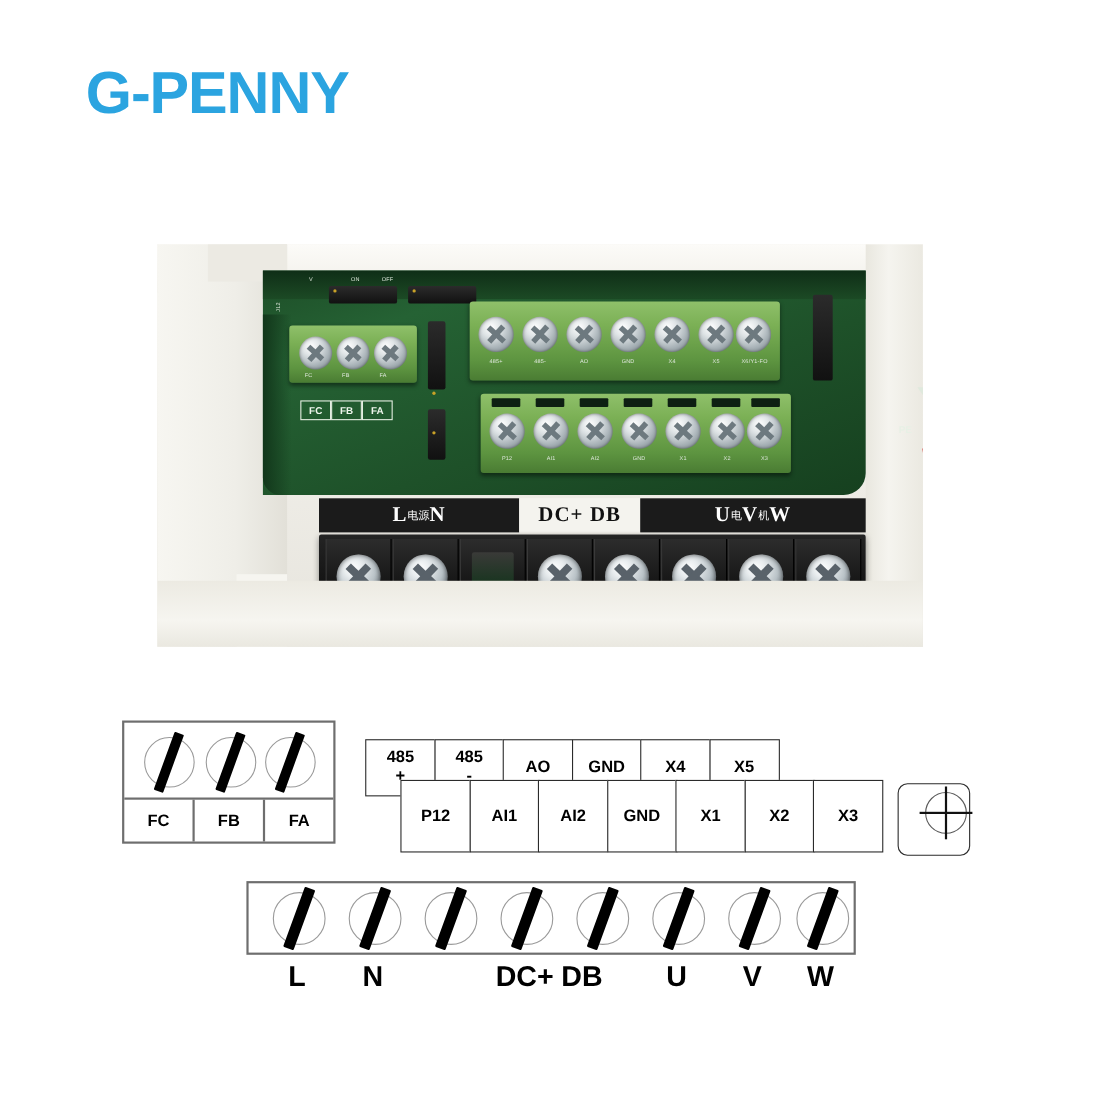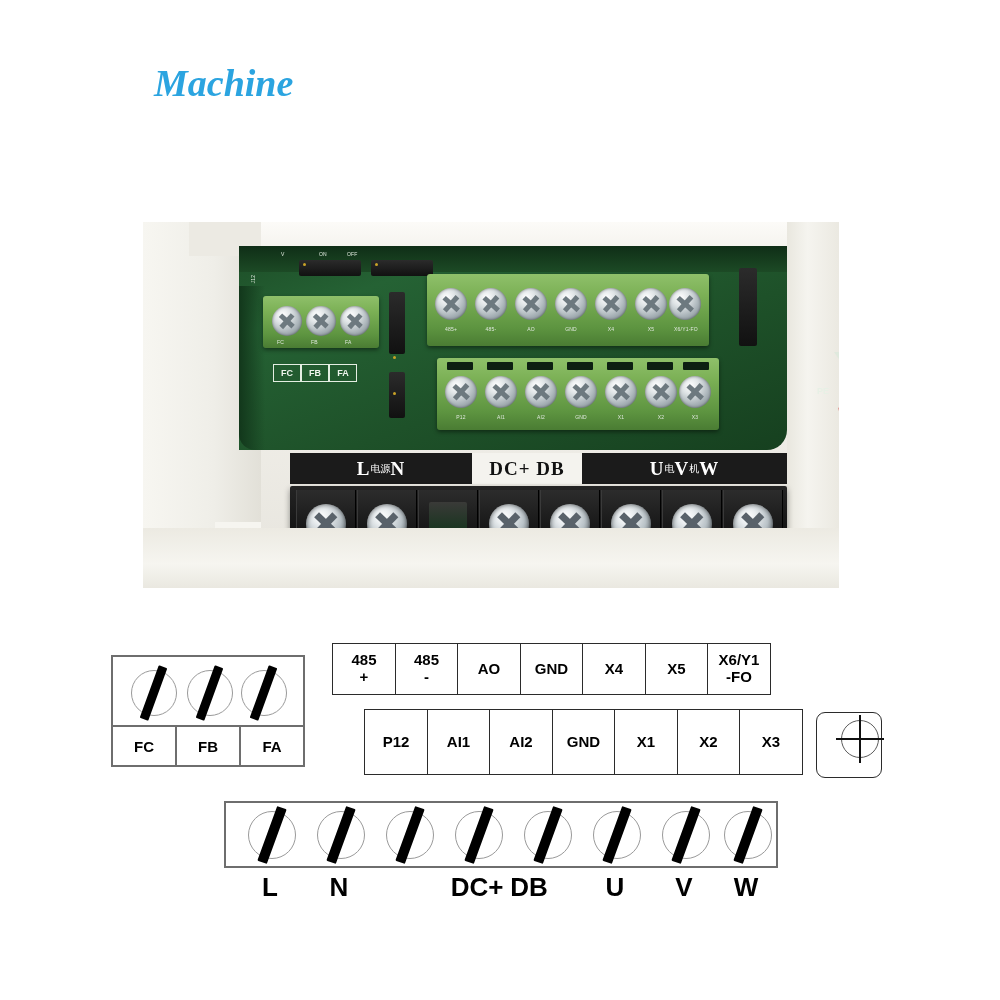--- a/index.html
+++ b/index.html
@@ -334,21 +334,21 @@
     color: #000;
     border-right: 2px solid #6e6e6e;
     box-sizing: border-box;
   }
   .relay-label-cell:last-child { border-right: none; }
 
   
   #ctrl-row-top {
     position: absolute;
     left: 332px;
-    top: 643px;
+    top: 672px;
     height: 52px;
     display: flex;
   }
   #ctrl-row-bot {
     position: absolute;
     left: 364px;
     top: 709px;
     height: 66px;
     display: flex;
   }
@@ -422,21 +422,21 @@
     color: #000;
     text-align: center;
     white-space: nowrap;
     transform: translateX(-50%);
   }
 </style>
 </head>
 <body>
 
 <div id="logo-block">
-  <div id="logo-sub">Machine</div>
+  <div id="logo-main">G-PENNY</div>
 </div>
 
 <div id="photo">
   <div id="photo-casing"></div>
   <div id="bezel-top"></div>
   <div id="bezel-left"></div>
   <div id="bezel-left-notch"></div>
   <div id="bezel-left-step"></div>
   <div id="bezel-right"></div>
 
@@ -600,24 +600,20 @@
   </div>
   <div class="ctrl-cell">
     <span>GND</span>
   </div>
   <div class="ctrl-cell">
     <span>X4</span>
   </div>
   <div class="ctrl-cell">
     <span>X5</span>
   </div>
-  <div class="ctrl-cell">
-    <span>X6/Y1</span>
-    <span>-FO</span>
-  </div>
 </div>
 
 <div id="ctrl-row-bot">
   <div class="ctrl-cell">
     <span>P12</span>
   </div>
   <div class="ctrl-cell">
     <span>AI1</span>
   </div>
   <div class="ctrl-cell">

